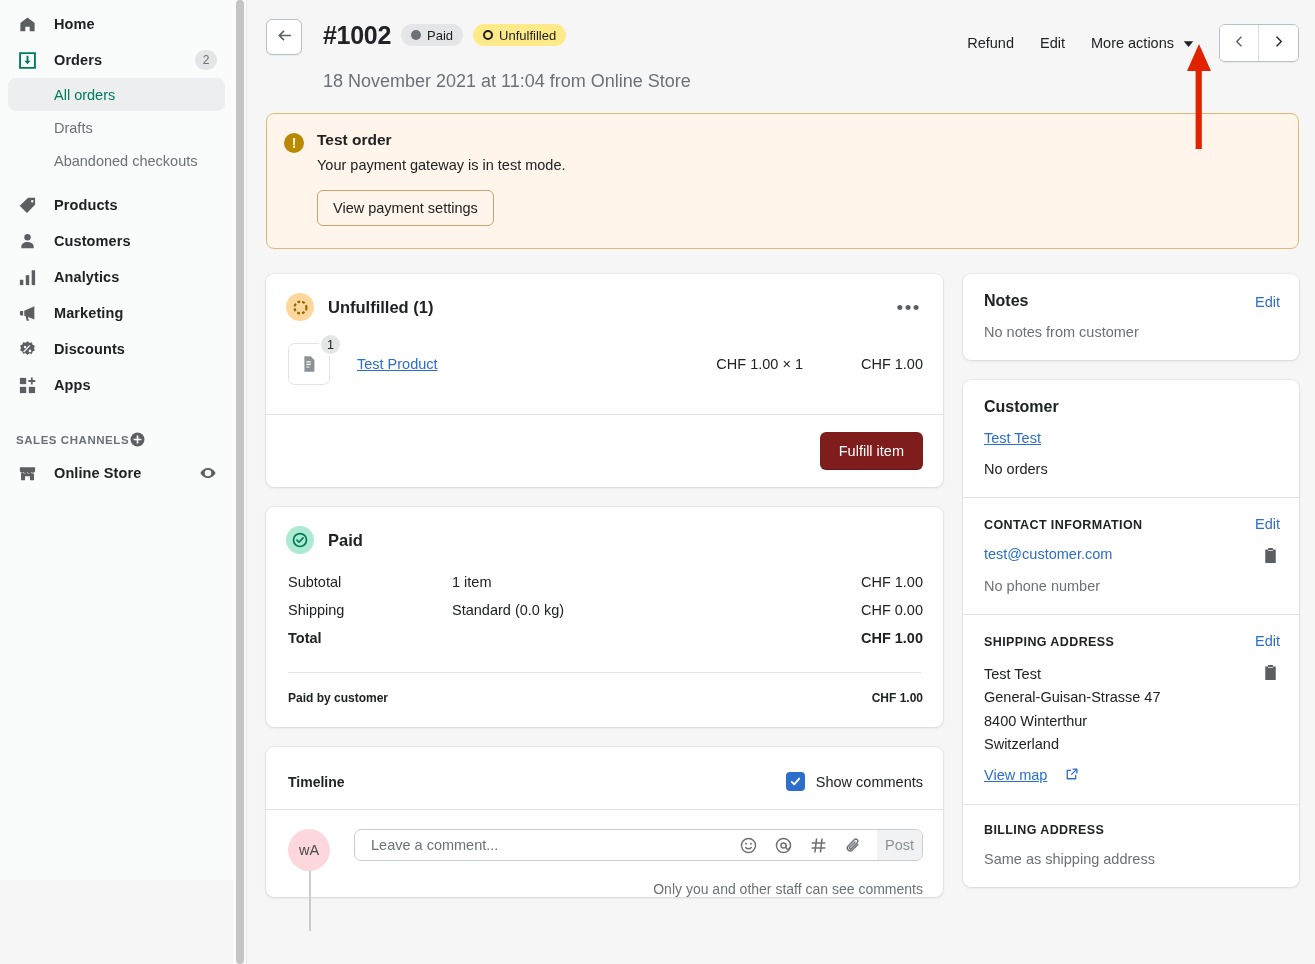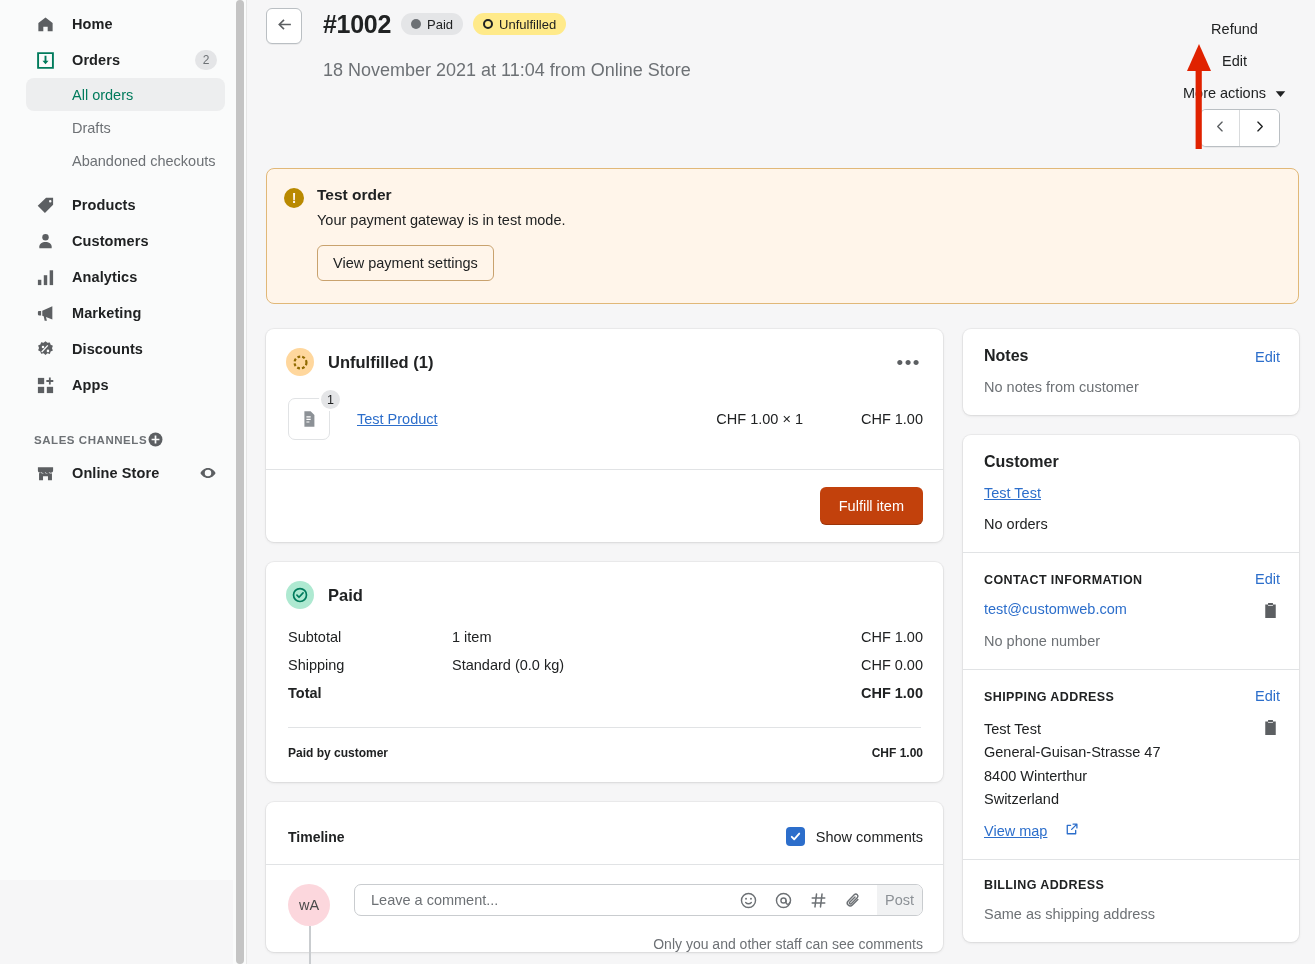--- a/index.html
+++ b/index.html
@@ -11,21 +11,20 @@
     overflow: hidden;
   }
   .app { display: flex; width: 1315px; height: 964px; position: relative; }
 
   
   .sidebar {
     width: 233px; height: 880px; flex: 0 0 233px;
     background: #fafbfb;
     padding-top: 6px;
     position: relative;
-    padding-left: 18px;
   }
   .nav-item {
     display: flex; align-items: center;
     height: 36px; margin: 0 8px;
     padding: 0 8px; border-radius: 8px;
     cursor: pointer;
   }
   .nav-item .ico { width: 22px; height: 22px; flex: 0 0 22px; display: flex; align-items: center; justify-content: center; margin-right: 16px; }
   .nav-item .lbl { font-size: 14.5px; font-weight: bold; color: #202223; letter-spacing: .1px; }
   .nav-item .badge {
@@ -59,42 +58,42 @@
     position: absolute; left: 3px; top: 0; width: 8px; height: 964px;
     background: #c4c4c4; border-radius: 4px;
   }
 
   
   .main {
     flex: 1; height: 964px; background: #f6f6f7;
     padding: 0 16px 0 19px; position: relative; overflow: hidden;
   }
 
-  .topbar { display: flex; align-items: flex-start; padding-top: 8px; }
+  .topbar { display: flex; align-items: flex-start; padding-top: 19px; }
   .back-btn {
     width: 36px; height: 36px; flex: 0 0 36px;
     border: 1px solid #babfc3; border-radius: 6px; background: #ffffff;
     display: flex; align-items: center; justify-content: center;
     cursor: pointer; box-shadow: 0 1px 0 rgba(0,0,0,.05);
   }
   .title-wrap { margin-left: 21px; }
   .title-row { display: flex; align-items: center; gap: 10px; height: 32px; }
   .order-id { font-size: 25px; font-weight: bold; letter-spacing: -.3px; color: #202223; }
   .badge-pill {
     display: inline-flex; align-items: center; gap: 6px;
     height: 22px; border-radius: 11px; padding: 0 10px;
     font-size: 13px; color: #202223;
   }
   .badge-paid { background: #e4e5e7; }
   .badge-unf { background: #ffea8a; }
   .dot-solid { width: 10px; height: 10px; border-radius: 50%; background: #6d7175; }
   .dot-ring { width: 10px; height: 10px; border-radius: 50%; border: 2.2px solid #202223; }
   .subtitle { font-size: 18px; color: #6d7175; margin-top: 20px; }
 
-  .actions { margin-left: auto; display: flex; align-items: center; gap: 0; padding-top: 5px; flex-direction: column; }
+  .actions { margin-left: auto; display: flex; align-items: center; gap: 0; padding-top: 5px; }
   .act-btn {
     font-size: 14.5px; color: #202223; background: transparent; border: none;
     padding: 8px 13px; cursor: pointer; font-family: inherit; white-space: nowrap;
   }
   .more-actions { display: flex; align-items: center; gap: 9px; padding: 8px 13px; cursor: pointer; font-size: 14.5px; }
   .pager {
     display: flex; margin-left: 12px;
     border: 1px solid #babfc3; border-radius: 6px; overflow: hidden; background: #fff;
     box-shadow: 0 1px 0 rgba(0,0,0,.05);
   }
@@ -155,21 +154,21 @@
   }
   .item-link { margin-left: 27px; font-size: 14.5px; color: #2c6ecb; text-decoration: underline; cursor: pointer; }
   .item-unit { margin-left: auto; font-size: 14.5px; color: #202223; }
   .item-total { width: 120px; text-align: right; font-size: 14.5px; color: #202223; }
 
   .card-footer {
     border-top: 1px solid #e1e3e5; padding: 17px 20px;
     display: flex; justify-content: flex-end;
   }
   .btn-primary {
-    background: #c2410c; color: #ffffff; border: none; border-radius: 6px;
+    background: #7f1d1d; color: #ffffff; border: none; border-radius: 6px;
     padding: 11px 19px; font-size: 14.5px; cursor: pointer; font-family: inherit;
     box-shadow: inset 0 -1px 0 rgba(0,0,0,.2);
   }
 
   
   .sum { padding: 14px 20px 6px 22px; }
   .sum-row { display: flex; font-size: 14.5px; color: #202223; padding: 6px 0; }
   .sum-row .c1 { width: 164px; flex: 0 0 164px; }
   .sum-row .c2 { flex: 1; }
   .sum-row .c3 { text-align: right; }
@@ -576,21 +575,21 @@
           </div>
 
           <div class="rc-sep"></div>
 
           <div class="rc-head">
             <span class="rc-sub">CONTACT INFORMATION</span>
             <span class="rc-edit">Edit</span>
           </div>
           <div class="rc-body">
             <div class="row-copy">
-              <span class="txt link">test@customweb.com</span>
+              <span class="txt link">test@customer.com</span>
               <span class="copy-ico">
                 <svg width="15" height="17" viewBox="0 0 16 18">
                     <path fill="#5c5f62" d="M2.4 2.6h11.2v14.4H2.4z"></path>
                     <path fill="#f6f6f7" d="M5.4 1h5.2v3H5.4z"></path>
                     <path fill="#5c5f62" d="M5.4 1h5.2v2.2H5.4z"></path>
                   </svg>
               </span>
             </div>
             <div class="muted" style="margin-top:11px">No phone number</div>
           </div>
@@ -610,21 +609,21 @@
                 <div>Switzerland</div>
               </div>
               <span class="copy-ico">
                 <svg width="15" height="17" viewBox="0 0 16 18">
                     <path fill="#5c5f62" d="M2.4 2.6h11.2v14.4H2.4z"></path>
                     <path fill="#f6f6f7" d="M5.4 1h5.2v3H5.4z"></path>
                     <path fill="#5c5f62" d="M5.4 1h5.2v2.2H5.4z"></path>
                   </svg>
               </span>
             </div>
-            <div style="margin-top:10px; display:flex; align-items:flex-end; gap:18px;">
+            <div style="margin-top:10px; display:flex; align-items:center; gap:18px;">
               <span class="link-u">View map</span>
               <span>
                 <svg width="14" height="14" viewBox="0 0 16 16">
                     <path fill="none" stroke="#2c6ecb" stroke-width="1.5" stroke-linecap="round" stroke-linejoin="round" d="M9.2 2.4h4.4v4.4M13.6 2.4 7.6 8.4M12.2 9.6v3.8H2.6V3.8h3.8"></path>
                   </svg>
               </span>
             </div>
           </div>
 
           <div class="rc-sep"></div>

